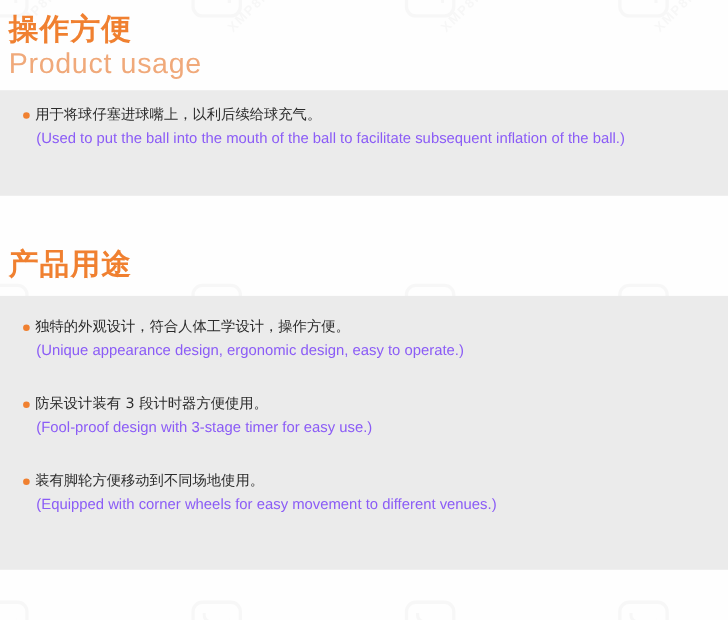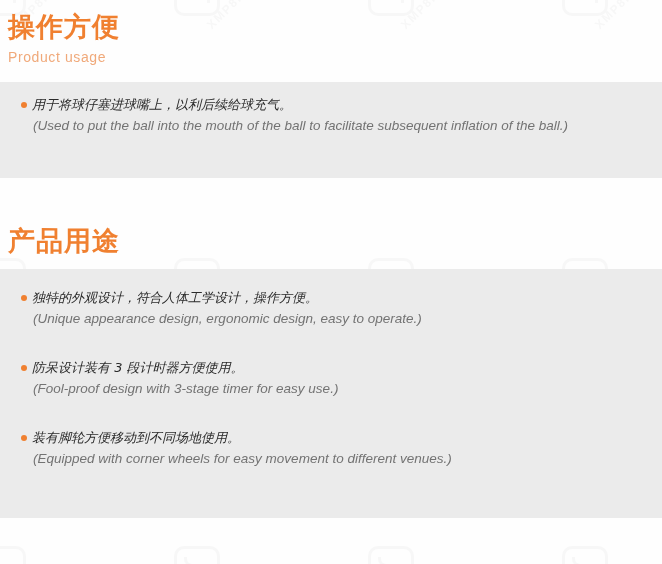--- a/index.html
+++ b/index.html
@@ -103,32 +103,31 @@
     font-weight: bold;
     font-size: 27px;
     line-height: 34px;
     color: #f08030;
     letter-spacing: 1px;
     margin: 0;
   }
   .heading-en {
     font-family: "Liberation Sans", "DejaVu Sans", sans-serif;
     font-weight: normal;
-    font-size: 14px;
+    font-size: 26px;
     line-height: 27px;
     color: #f0a97a;
     letter-spacing: 0.6px;
     margin: 0;
   }
 
   .band {
     background: #ebebeb;
     width: 100%;
     box-sizing: border-box;
-    font-style: italic;
   }
 
   .bullet-item {
     position: relative;
     padding-left: 32px;
     margin: 0;
   }
   .bullet-dot {
     position: absolute;
     left: 21px;
@@ -143,21 +142,21 @@
     font-size: 13px;
     line-height: 21px;
     color: #2b2b2b;
     margin: 0;
     white-space: nowrap;
   }
   .line-en {
     font-family: "Liberation Sans", "DejaVu Sans", sans-serif;
     font-size: 13.5px;
     line-height: 22px;
-    color: #737373;
+    color: #8b5cf6;
     margin: 0;
     padding-left: 1px;
   }
 
   
   #section-usage .heading-block { padding-top: 10px; }
   #section-usage .band {
     margin-top: 11px;
     height: 96px;
     padding-top: 12px;

